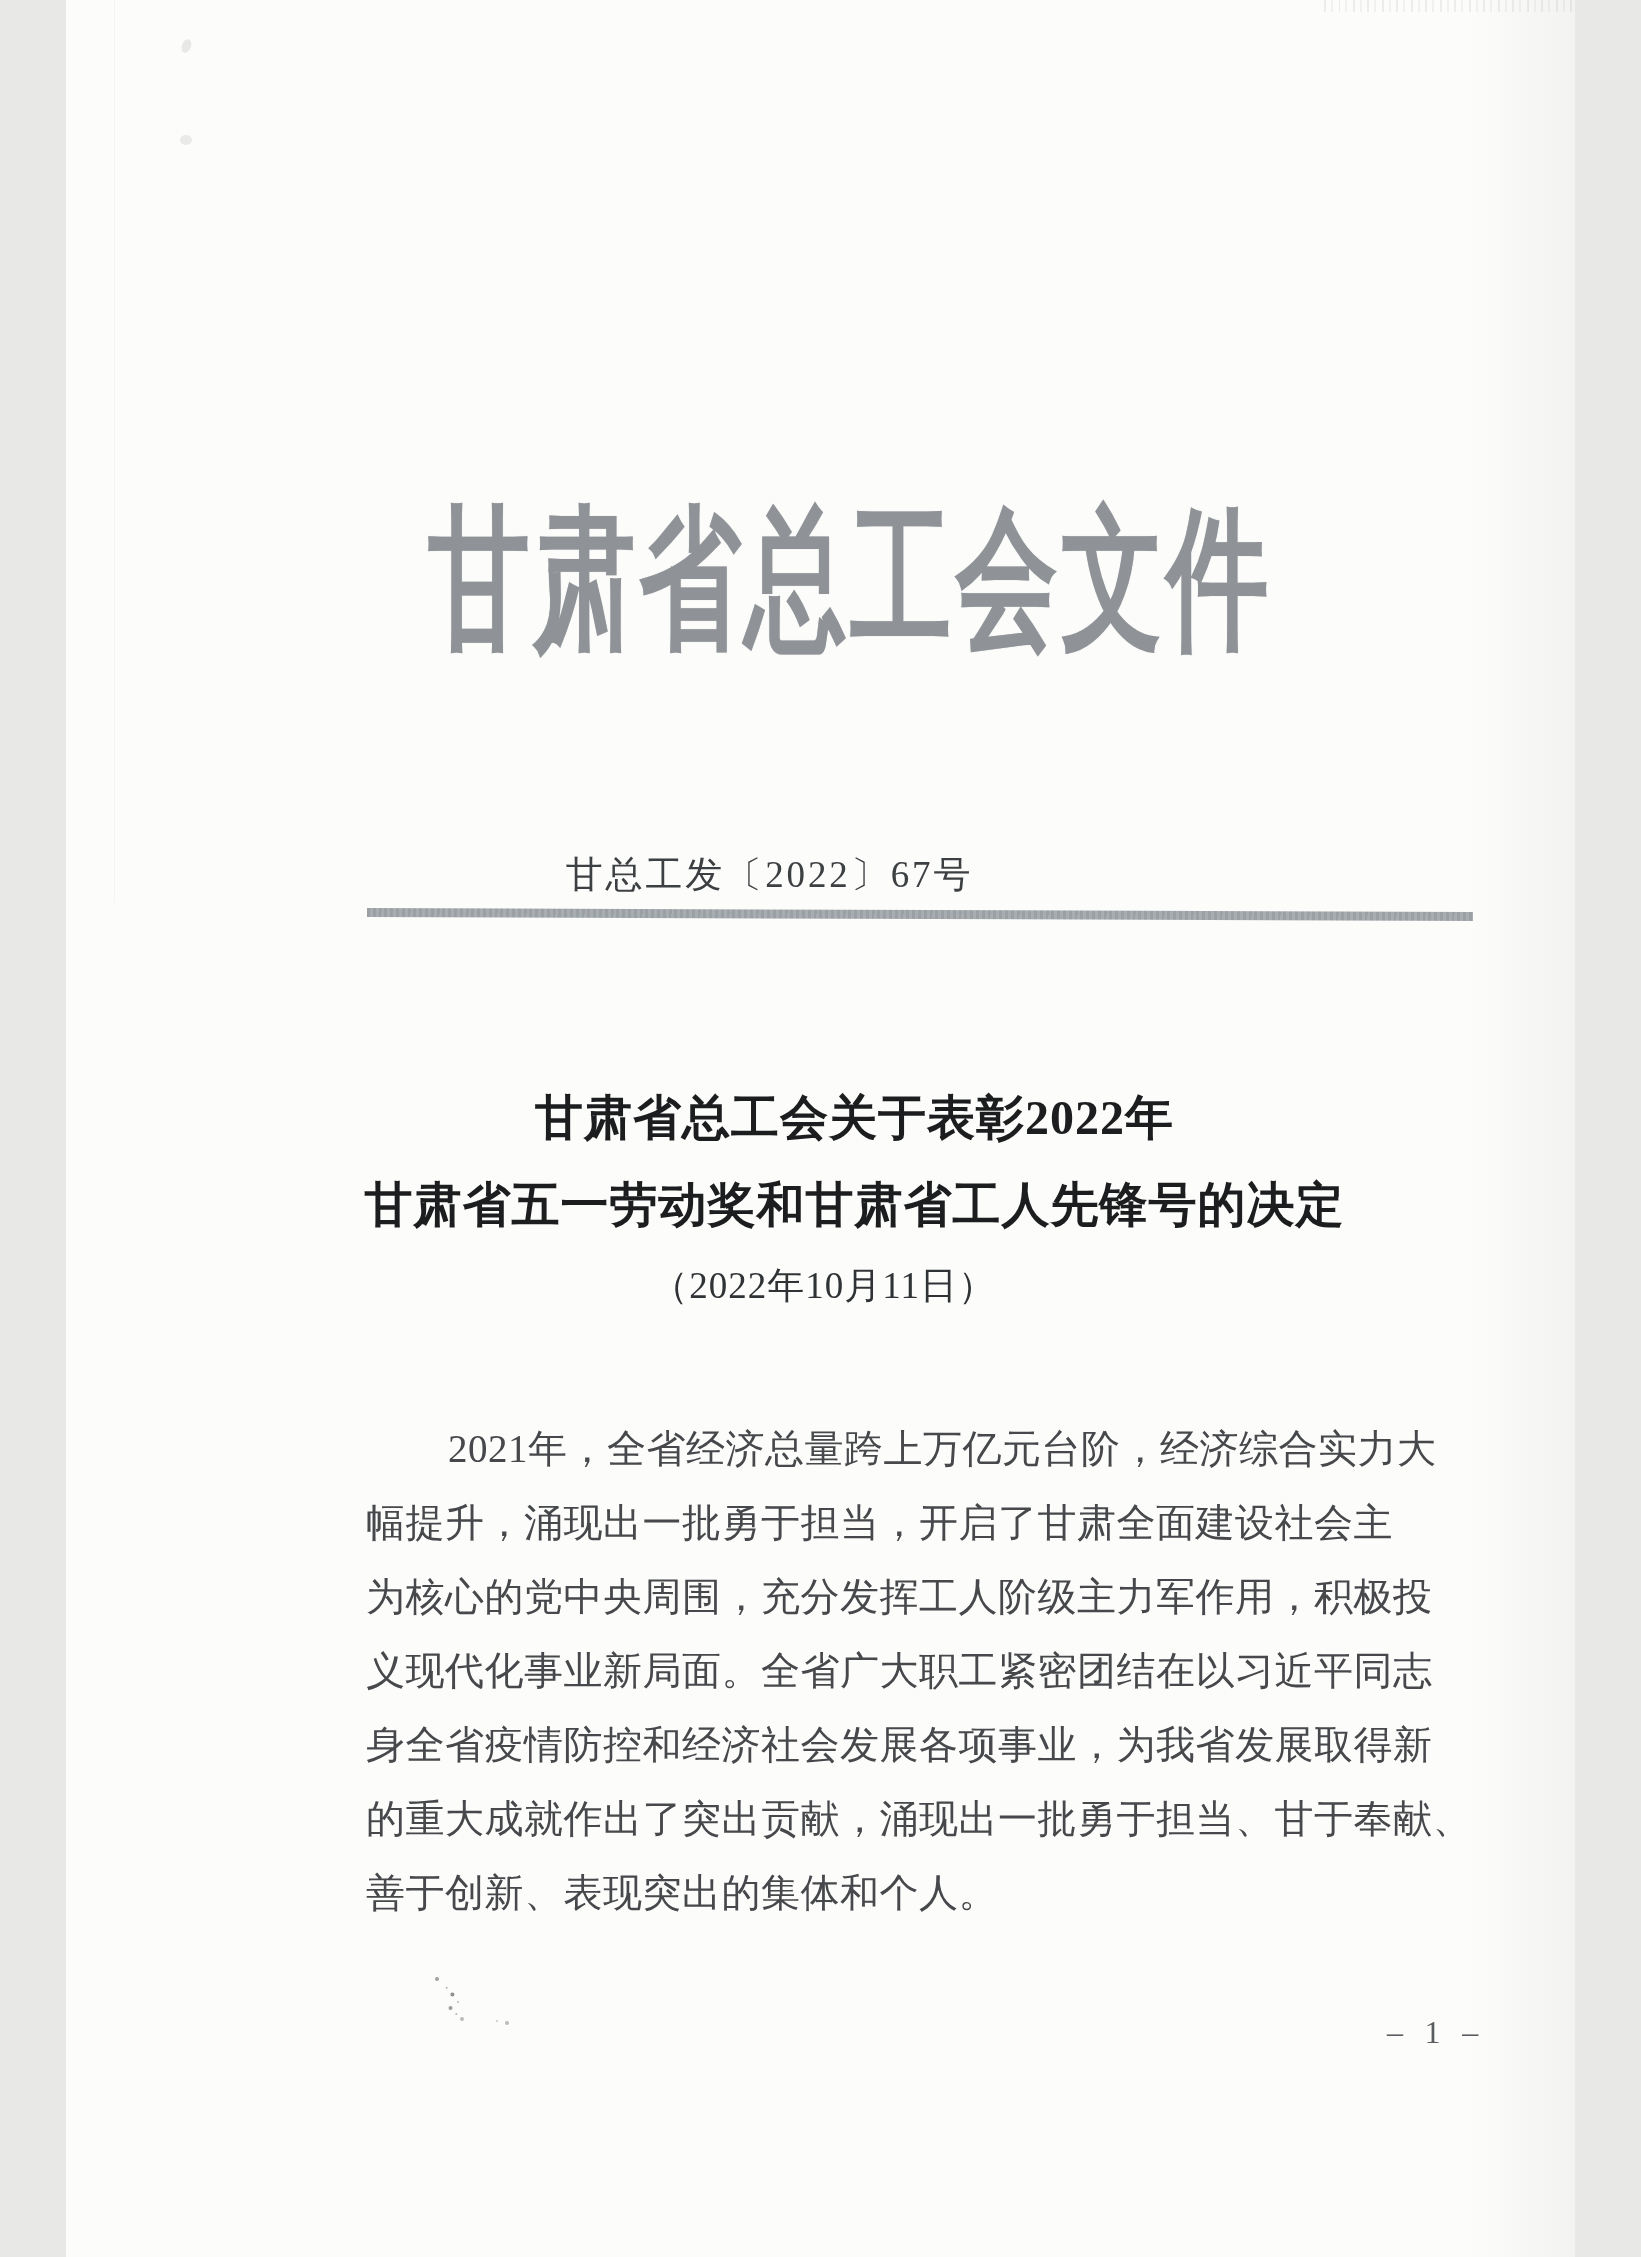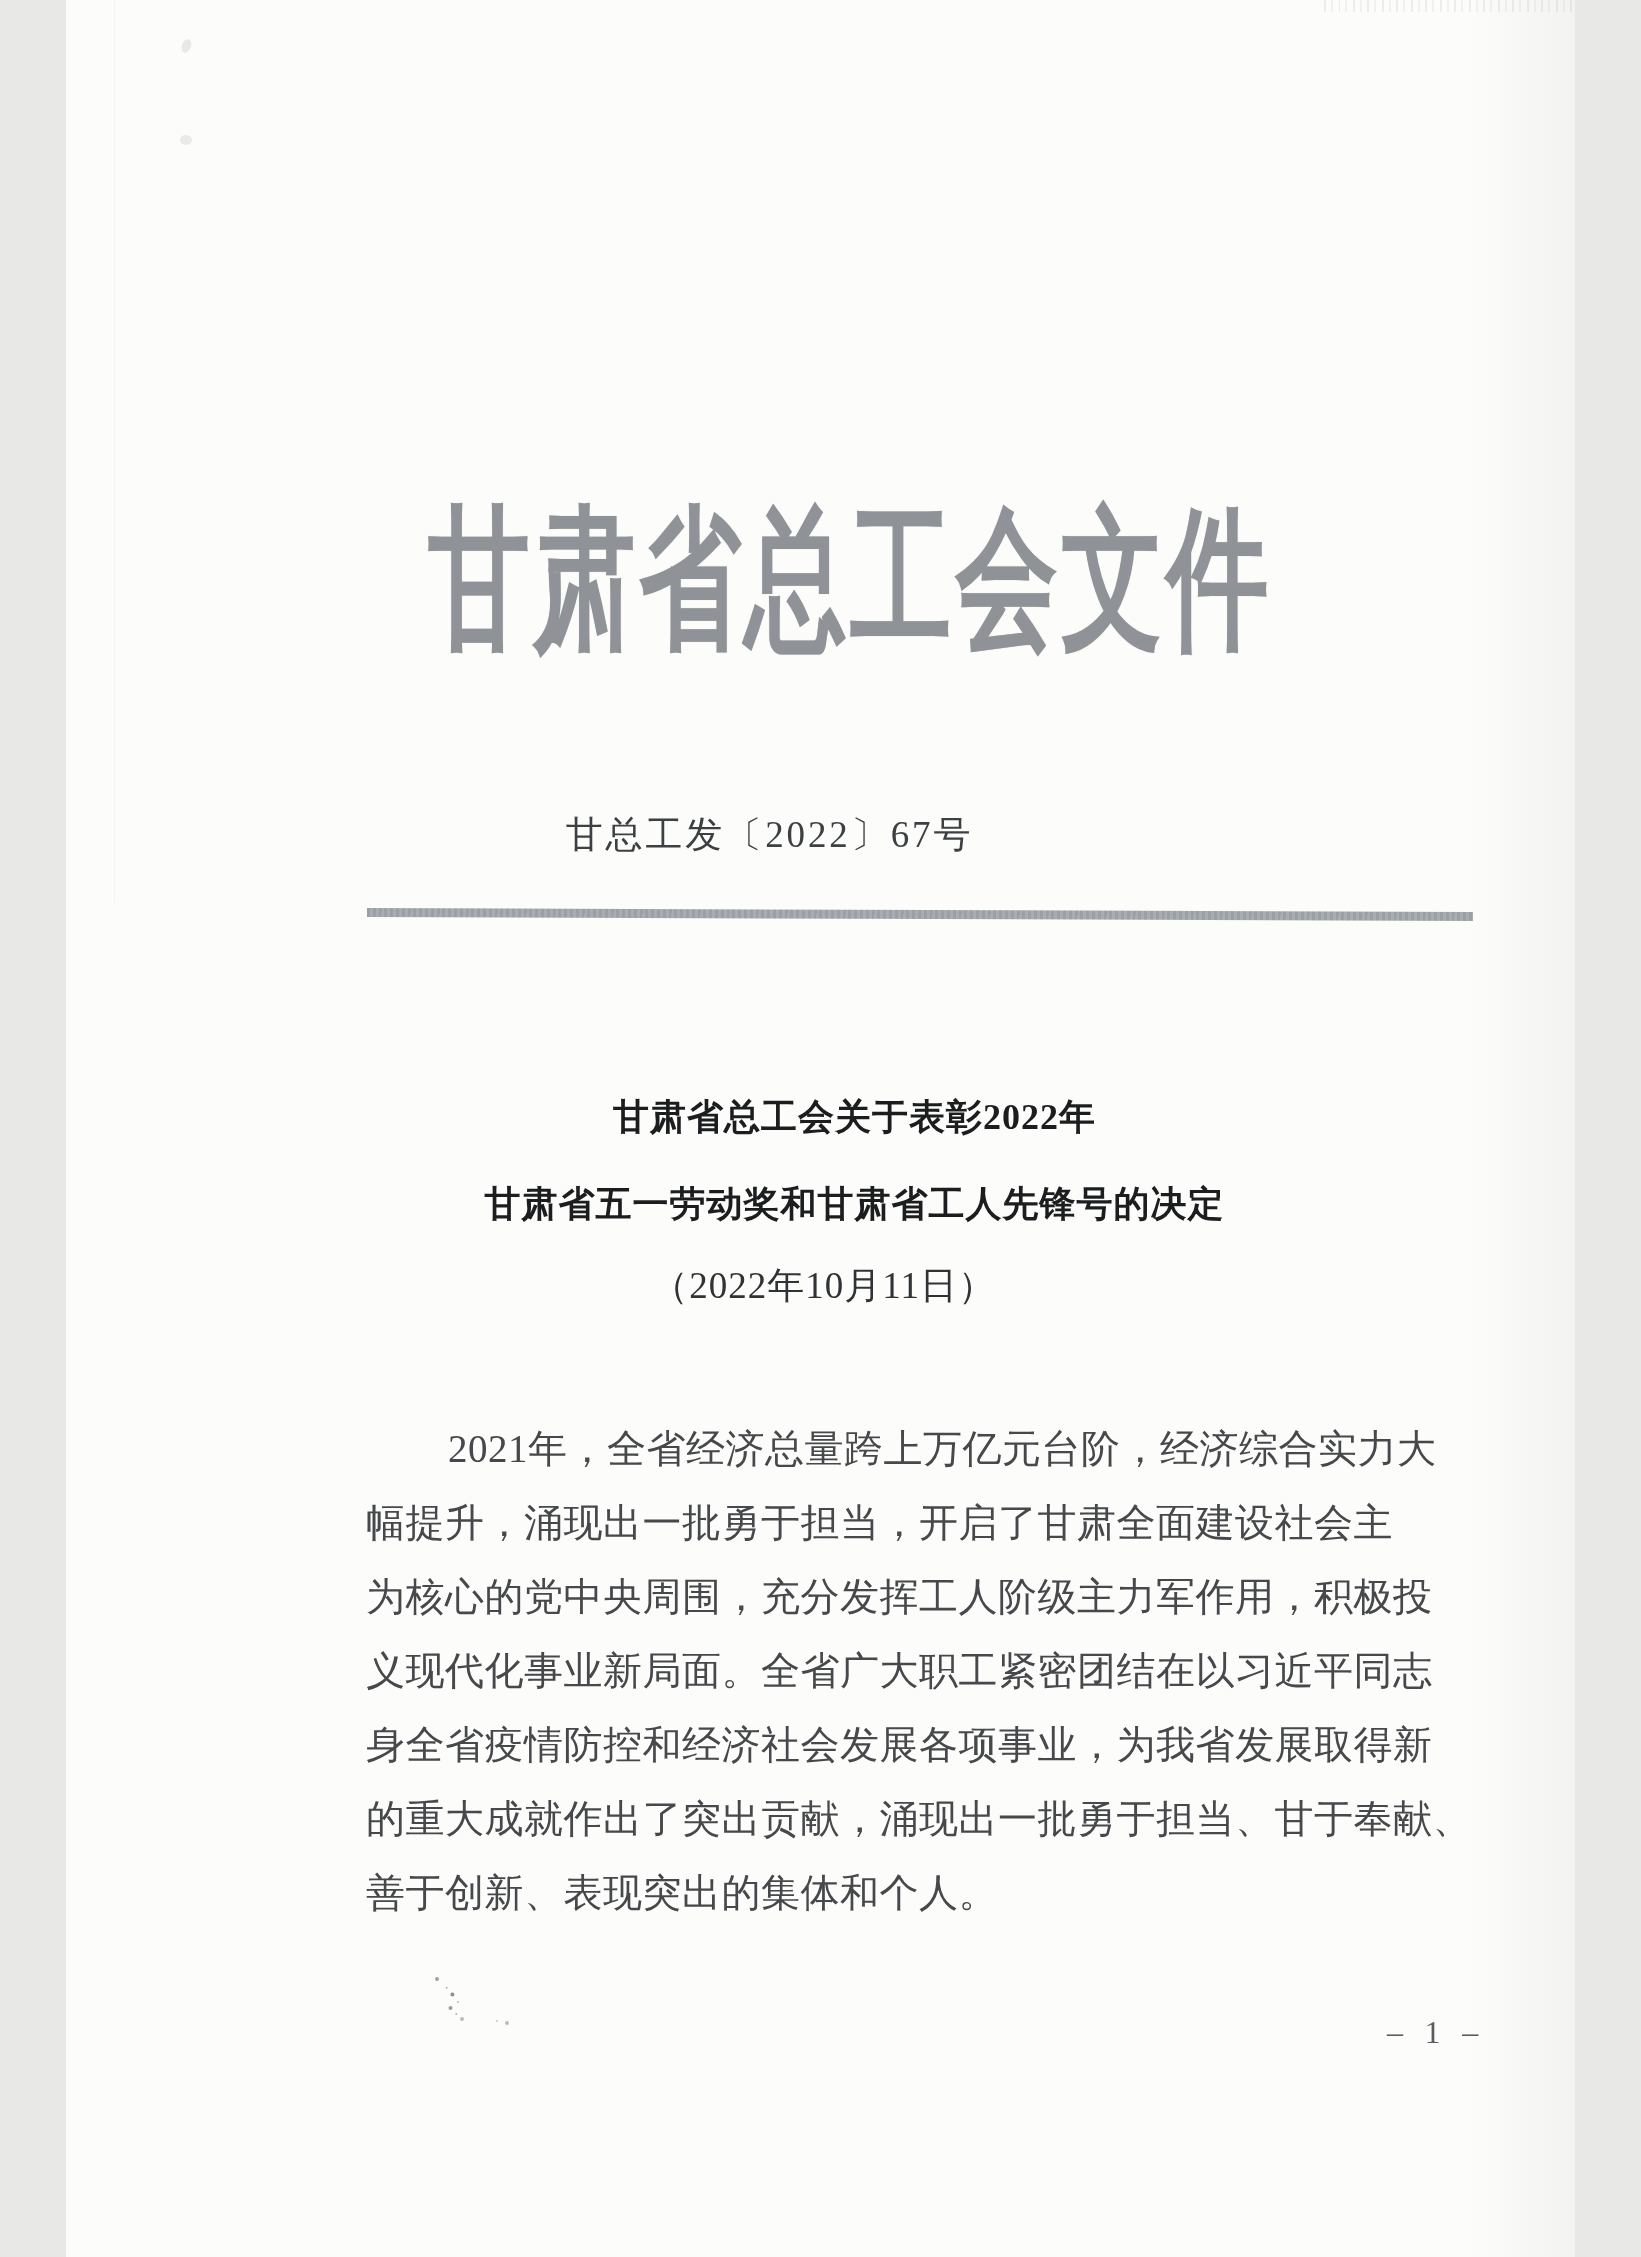--- a/index.html
+++ b/index.html
@@ -76,41 +76,41 @@
     line-height: 1.08;
     font-weight: 700;
     color: #8f9397;
     letter-spacing: 5.8px;
     transform: scaleX(0.66);
     transform-origin: center;
     text-shadow: 0 0 1px rgba(143,147,151,0.6);
   }
   .doc-number {
     position: absolute;
-    left: 0; right: 102px; top: 810px;
+    left: 0; right: 102px; top: 850px;
     text-align: center;
     font-size: 37px;
     letter-spacing: 2.9px;
     color: #3d4043;
   }
   .red-rule {
     position: absolute;
     left: 301px; top: 910px;
     width: 1106px; height: 8.7px;
     background: repeating-linear-gradient(90deg,
       #9aa0a4 0 2.9px, #a8adb1 2.9px 5.8px);
     transform: rotate(0.2deg);
   }
 
   
   .doc-title {
     position: absolute;
     left: 68px; right: 0; top: 1074px;
     text-align: center;
-    font-size: 36px;
+    font-size: 48px;
     line-height: 87px;
     font-weight: 700;
     color: #1c1d1f;
     letter-spacing: 1px;
   }
   .doc-date {
     position: absolute;
     left: 0; right: 9.7px; top: 1261px;
     text-align: center;
     font-size: 37px;

